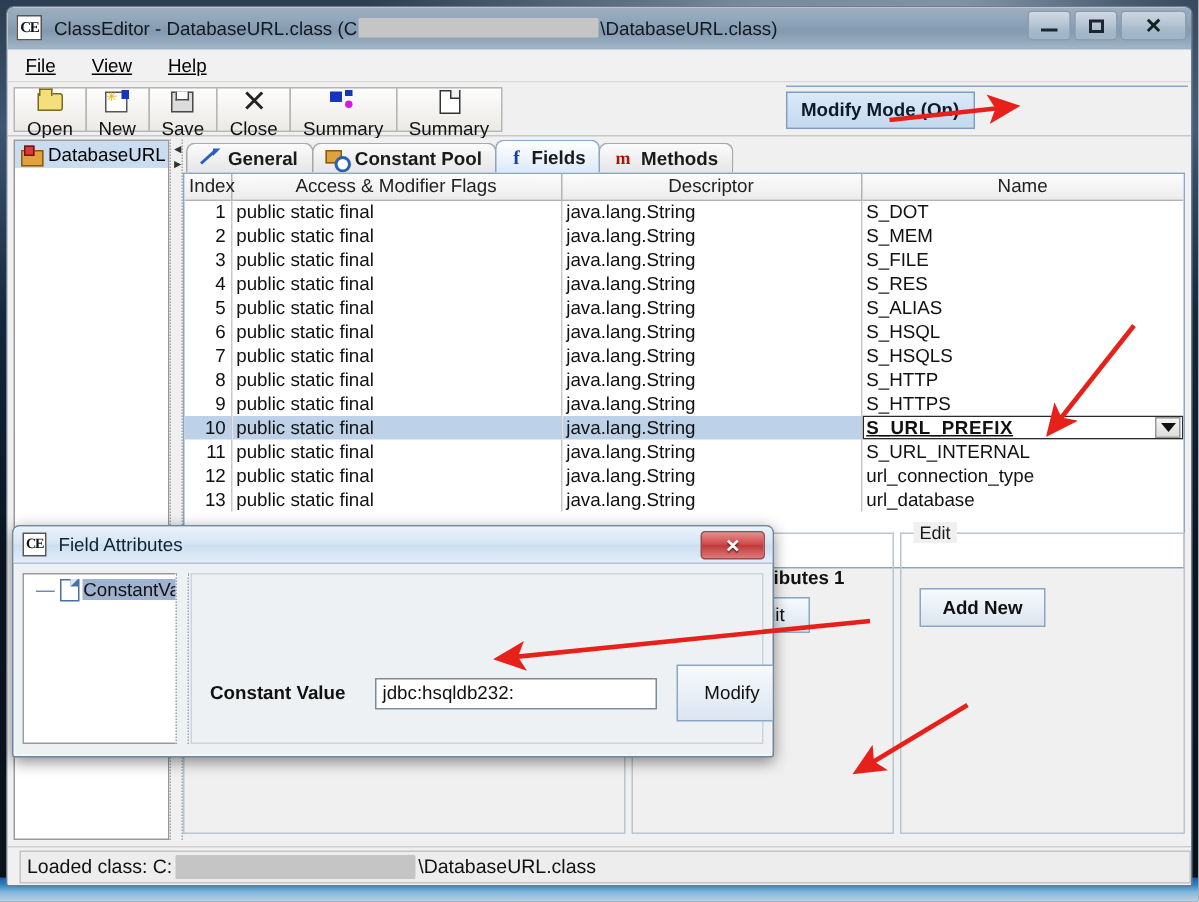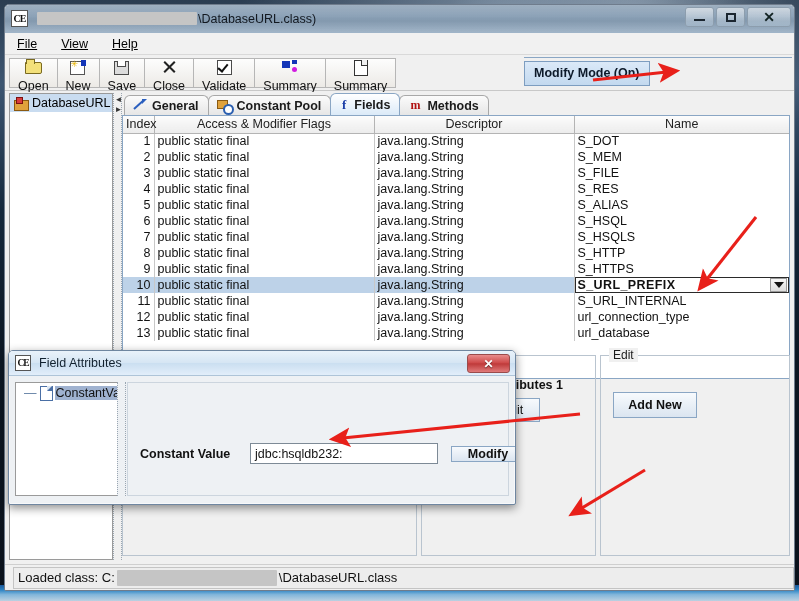--- a/index.html
+++ b/index.html
@@ -270,21 +270,21 @@
   tr.selrow td { background: #bdd2e8; }
   .name-editor {
     display: flex; align-items: center;
     height: 16px;
     background: #fff;
     border: 1px solid #2a2a2a;
     margin: 0; padding: 0 0 0 2px;
     font-weight: bold;
     position: relative;
   }
-  .name-editor .val { flex: 1; letter-spacing: .4px; }
+  .name-editor .val { flex: 1; letter-spacing: .4px; text-decoration: underline; }
   .name-editor .drop {
     width: 17px; height: 14px;
     background: linear-gradient(180deg,#f6f6f6,#dcdcdc);
     border: 1px solid #999;
     display: flex; align-items: center; justify-content: center;
     margin-right: 1px;
   }
   .name-editor .drop::after {
     content:""; border-left:5px solid transparent; border-right:5px solid transparent;
     border-top:6px solid #111;
@@ -447,42 +447,43 @@
   }
   .cval-input {
     width: 188px; height: 21px;
     border: 1px solid #7d8a96;
     background: #fff;
     display: flex; align-items: center;
     padding-left: 4px;
     font-size: 12.5px; color: #111;
   }
   .modify-btn {
-    width: 74px; height: 16px;
+    width: 74px; height: 38px;
     margin-left: 13px;
     border: 1px solid #8aa6c4;
     background: linear-gradient(180deg,#f7fafd,#dbe5f0);
-    font-size: 12.5px; font-weight: bold; color: #111;
+    font-size: 12.5px; font-weight: normal; color: #111;
     display: flex; align-items: center; justify-content: center;
   }
 
   
   .arrows { position: absolute; inset: 0; z-index: 90; pointer-events: none; }
 </style>
 </head>
 <body>
 
 <div id="root">
   <div class="desktop"></div>
 
   <div class="window">
 
     <div class="titlebar">
       <div class="tb-ico">CE</div>
       <div class="tb-title">
+        <span>ClassEditor - DatabaseURL.class (C</span>
         <span class="redact" style="width:160px;margin:0 1px;"></span>
         <span>\DatabaseURL.class)</span>
       </div>
       <div class="tb-buttons">
         <div class="tb-btn">
             <span class="min-glyph"></span>
           </div>
         <div class="tb-btn">
             <span class="max-glyph"></span>
           </div>
@@ -509,24 +510,20 @@
           </span>
         <span>New</span>
       </div>
       <div class="tbtn">
         <span class="ic ic-save"></span>
         <span>Save</span>
       </div>
       <div class="tbtn">
         <span class="ic ic-close"></span>
         <span>Close</span>
-      </div>
-      <div class="tbtn">
-        <span class="ic ic-check"></span>
-        <span>Validate</span>
       </div>
       <div class="tbtn">
         <span class="ic ic-rel">
             <i></i>
           </span>
         <span>Summary</span>
       </div>
       <div class="tbtn">
         <span class="ic ic-sum"></span>
         <span>Summary</span>

